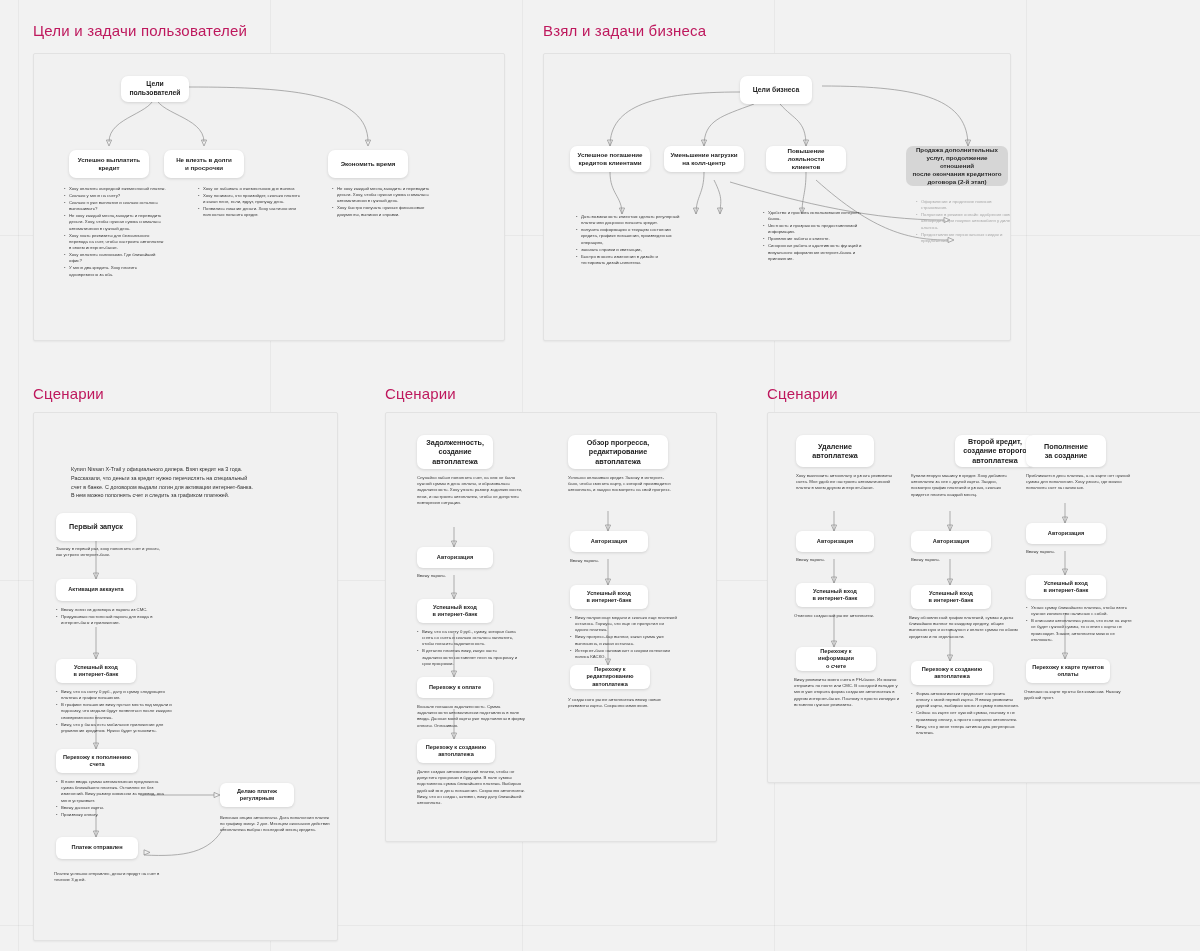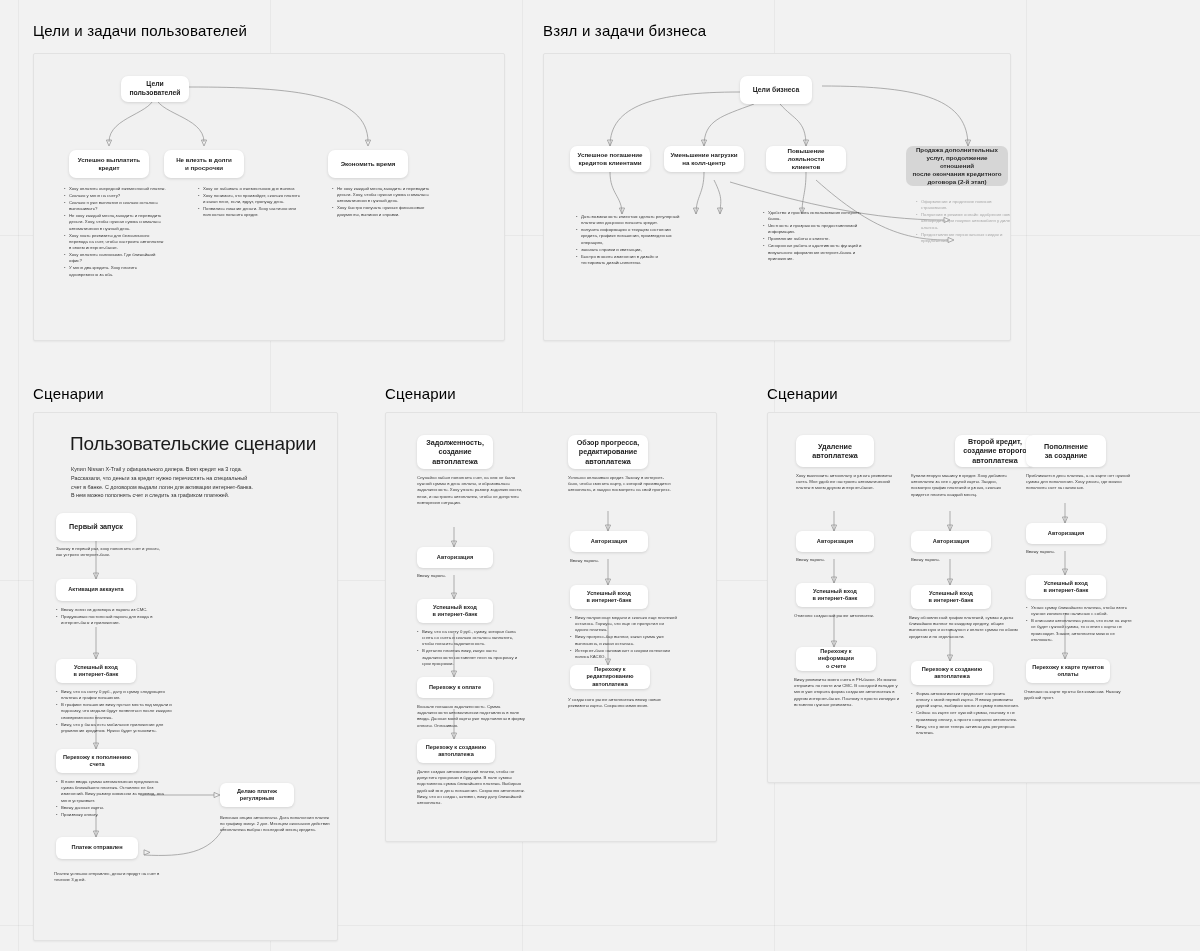--- a/index.html
+++ b/index.html
@@ -24,21 +24,21 @@
     background-image:
       linear-gradient(to right, rgba(0,0,0,0.045) 1px, transparent 1px),
       linear-gradient(to bottom, rgba(0,0,0,0.045) 1px, transparent 1px);
     background-size: 252px 345px;
     background-position: 18px -110px;
     z-index: 0;
   }
   .sec-title {
     position: absolute;
     font-size: 15px;
-    color: #000000;
+    color: #be185d;
     font-weight: 400;
     letter-spacing: .2px;
     z-index: 3;
     white-space: nowrap;
   }
   .panel {
     position: absolute;
     background: #f1f1f1;
     border: 1px solid #e2e2e2;
     border-radius: 2px;
@@ -253,21 +253,20 @@
       <g fill="#6f6f6f" stroke="none">
         <path d="M59.4,160 h5.2 l-2.6,6 z"></path>
         <path d="M59.4,240 h5.2 l-2.6,6 z"></path>
         <path d="M59.4,330 h5.2 l-2.6,6 z"></path>
         <path d="M59.4,418 h5.2 l-2.6,6 z"></path>
         <path d="M180,379.4 l6,2.6 l-6,2.6 z"></path>
         <path d="M116,439.4 l-6,2.6 l0,-5.2 z"></path>
       </g>
     </svg>
 
-    <div class="big-title" style="left:36px;top:20px;">Пользовательские сценарии</div>
     <div class="lede" style="left:37px;top:52px;width:245px;white-space:pre-line;">Купил Nissan X-Trail у официального дилера. Взял кредит на 3 года.
 Рассказали, что деньги за кредит нужно перечислять на специальный
 счет в банке. С договором выдали логин для активации интернет-банка.
 В нем можно пополнять счет и следить за графиком платежей.</div>
 
     <div class="node title-card" style="left:22px;top:100px;width:80px;height:28px;">
         <span>Первый запуск</span>
       </div>
     <div class="para" style="left:22px;top:133px;width:110px;"><span>Захожу в первый раз, хочу пополнить счет и узнать, как устроен интернет-банк.</span></div>
 
@@ -349,21 +348,21 @@
         </ul>
     </div>
     <div class="node step" style="left:31px;top:264px;width:76px;height:21px;">
         <span>Перехожу к оплате</span>
       </div>
     <div class="para" style="left:31px;top:291px;width:108px;"><span>Вначале погашаю задолженность. Сумма задолженности автоматически подставлена в поле ввода. Данные моей карты уже подставлены в форму оплаты. Оплачиваю.</span></div>
     <div class="node step" style="left:31px;top:326px;width:78px;height:24px;white-space:pre-line;"><span>Перехожу к созданию
 автоплатежа</span></div>
     <div class="para" style="left:31px;top:356px;width:112px;"><span>Далее создаю автоматический платеж, чтобы не допустить просрочки в будущем. В поле суммы подставлена сумма ближайшего платежа. Выбираю удобный мне день погашения. Сохраняю автоплатеж. Вижу, что он создан, активен, вижу дату ближайшей автооплаты.</span></div>
 
-    <div class="node title-card" style="left:182px;top:22px;width:80px;height:34px;white-space:pre-line;"><span>Обзор прогресса,
+    <div class="node title-card" style="left:182px;top:22px;width:100px;height:34px;white-space:pre-line;"><span>Обзор прогресса,
 редактирование
 автоплатежа</span></div>
     <div class="para" style="left:182px;top:62px;width:106px;"><span>Успешно оплачиваю кредит. Захожу в интернет-банк, чтобы сменить карту, с которой производится автооплата, и заодно посмотреть на свой прогресс.</span></div>
     <div class="node step" style="left:184px;top:118px;width:78px;height:21px;">
         <span>Авторизация</span>
       </div>
     <div class="para" style="left:184px;top:145px;width:100px;"><span>Ввожу пароль.</span></div>
     <div class="node step" style="left:184px;top:172px;width:78px;height:24px;white-space:pre-line;"><span>Успешный вход
 в интернет-банк</span></div>
     <div class="bullets" style="left:180px;top:202px;width:112px;">

